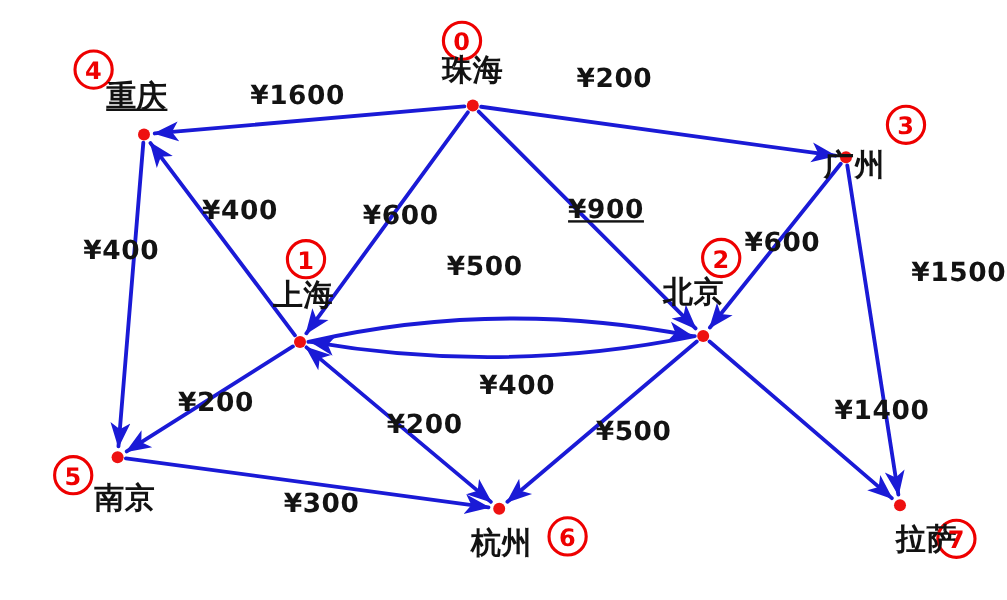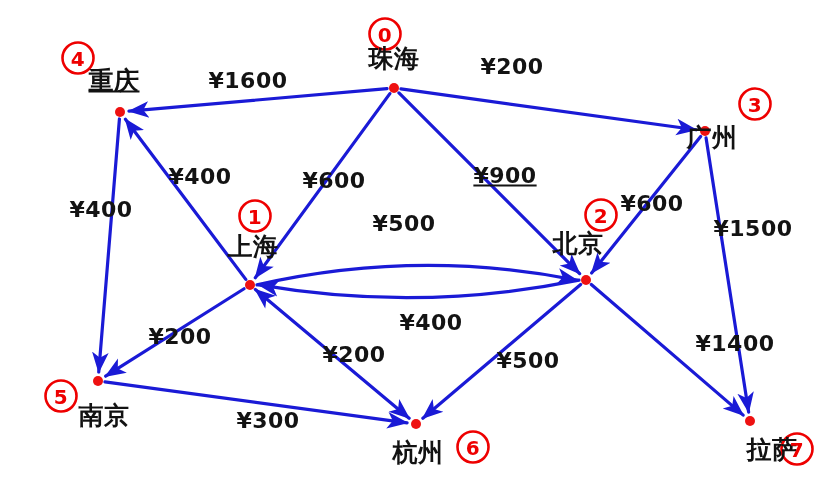--- a/index.html
+++ b/index.html
@@ -102,21 +102,21 @@
       <div class="lbl cost-label" style="left: 200px; top: 176px;">¥400</div>
       <div class="lbl cost-label" style="left: 404px; top: 223px;">¥500</div>
       <div class="lbl cost-label" style="left: 431px; top: 322px;">¥400</div>
       <div class="lbl cost-label" style="left: 180px; top: 336px;">¥200</div>
       <div class="lbl cost-label" style="left: 354px; top: 354px;">¥200</div>
       <div class="lbl cost-label" style="left: 101px; top: 209px;">¥400</div>
       <div class="lbl cost-label" style="left: 268px; top: 420px;">¥300</div>
       <div class="lbl cost-label" style="left: 528px; top: 360px;">¥500</div>
       <div class="lbl cost-label" style="left: 687px; top: 343px; margin-left: 48px;">¥1400</div>
       <div class="lbl cost-label" style="left: 652px; top: 203px;">¥600</div>
-      <div class="lbl cost-label" style="left: 753px; top: 228px;">¥1500</div>
+      <div class="lbl cost-label" style="left: 799px; top: 228px;">¥1500</div>
       <div class="lbl city-label" style="left: 394px; top: 58px; text-align: right;">珠海</div>
       <div class="lbl idx-label" style="left: 385px; top: 35px;">0</div>
       <div class="lbl city-label" style="left: 253px; top: 246px;">上海</div>
       <div class="lbl idx-label" style="left: 255px; top: 217px;">1</div>
       <div class="lbl city-label" style="left: 578px; top: 243px;">北京</div>
       <div class="lbl idx-label" style="left: 601px; top: 216px;">2</div>
       <div class="lbl city-label" style="left: 712px; top: 101px; margin-top: 36px;">广州</div>
       <div class="lbl idx-label" style="left: 755px; top: 105px;">3</div>
       <div class="lbl city-label" style="left: 114px; top: 80px; text-decoration: underline;">重庆</div>
       <div class="lbl idx-label" style="left: 78px; top: 59px;">4</div>

